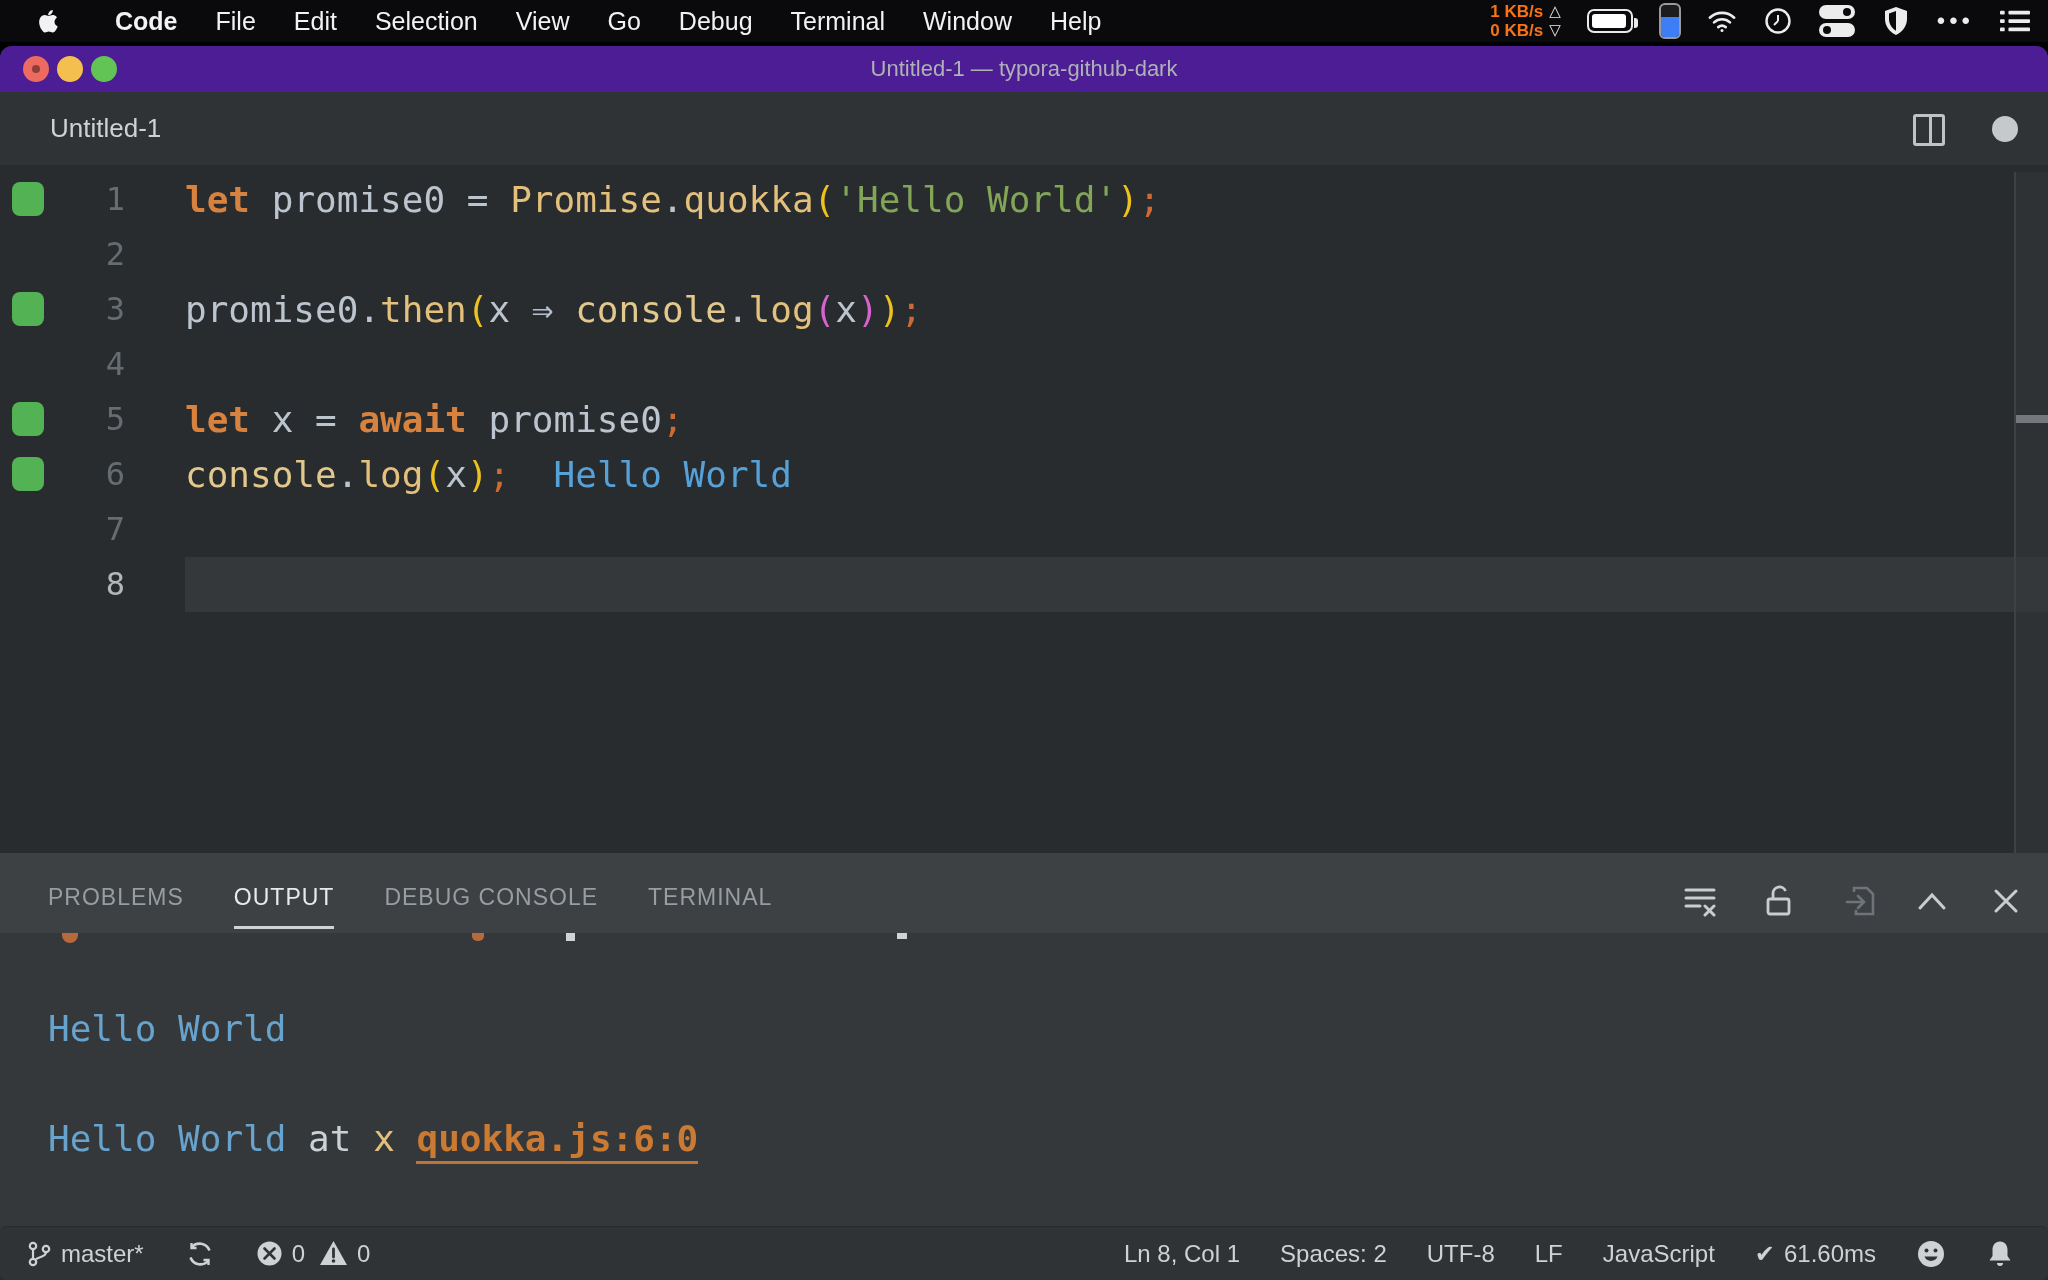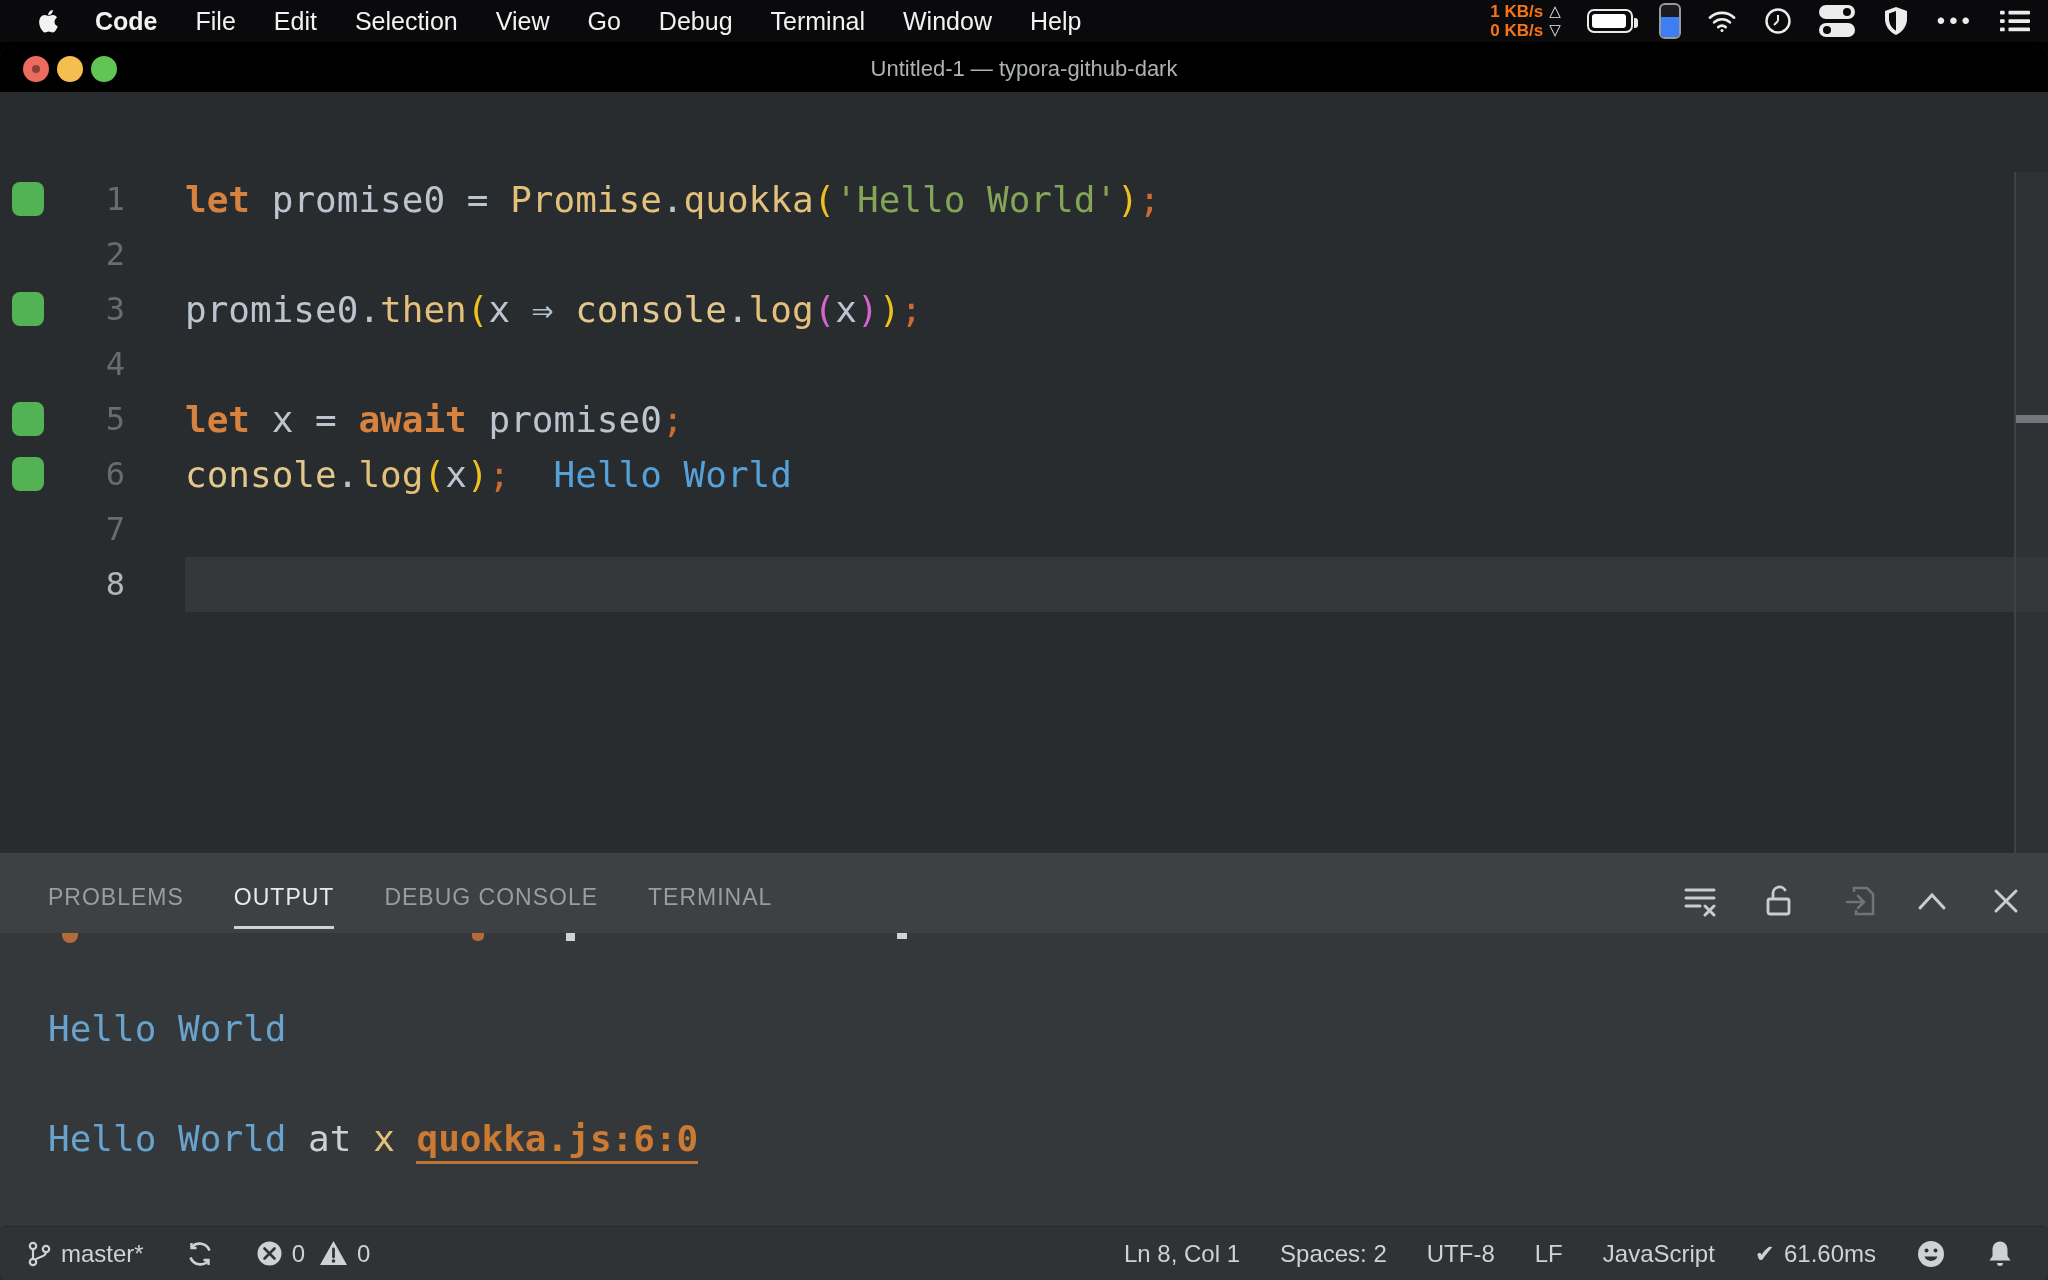--- a/index.html
+++ b/index.html
@@ -1,21 +1,21 @@
 <!DOCTYPE html>
 <html><head>
 <meta charset="utf-8">
 <style>
   html,body{margin:0;padding:0;width:2048px;height:1280px;overflow:hidden;background:#000;}
   *{box-sizing:border-box;}
   body{font-family:"Liberation Sans",sans-serif;}
 
   
   .menubar{position:absolute;top:0;left:0;width:2048px;height:42px;background:#0a0a0c;display:flex;align-items:center;color:#f2f2f3;}
-  .menu-left{display:flex;align-items:center;padding-left:20px;}
+  .menu-left{display:flex;align-items:center;padding-left:20px;gap:20px;}
   .apple{width:26px;height:30px;margin:0 16px 0 14px;display:flex;align-items:center;justify-content:center;}
   .menu-item{font-size:25px;padding:0 19px;color:#f2f2f3;}
   .menu-item.app{font-weight:bold;}
   .menu-right{position:absolute;right:18px;top:0;height:42px;display:flex;align-items:center;gap:26px;}
   .net{display:flex;align-items:center;gap:6px;}
   .net-col{text-align:right;font-size:17px;line-height:19px;font-weight:600;color:#f97316;}
   .net-arrows{display:flex;flex-direction:column;font-size:15px;line-height:19px;color:#e8e8e8;font-family:"DejaVu Sans",sans-serif;}
   .battery{position:relative;width:46px;height:24px;border:2px solid #e9e9e9;border-radius:7px;}
   .battery .fill{position:absolute;left:3px;top:3px;bottom:3px;width:34px;background:#fff;border-radius:3px;}
   .battery .nub{position:absolute;right:-7px;top:7px;width:4px;height:10px;background:#e9e9e9;border-radius:0 3px 3px 0;}
@@ -24,21 +24,21 @@
   .icon28{width:30px;height:30px;display:flex;align-items:center;justify-content:center;}
   .toggles{display:flex;flex-direction:column;gap:4px;}
   .pill{position:relative;width:36px;height:14px;background:#ececec;border-radius:7px;}
   .pill .dot{position:absolute;top:3px;width:8px;height:8px;border-radius:50%;background:#0a0a0c;}
   .pill.t .dot{right:4px;} .pill.b .dot{left:4px;}
   .dots3{font-size:24px;letter-spacing:4px;color:#ececec;line-height:42px;}
 
   
   .window{position:absolute;top:46px;left:0;width:2048px;height:1234px;background:#292c2e;border-radius:12px 12px 0 0;overflow:hidden;}
 
-  .titlebar{position:absolute;top:0;left:0;right:0;height:46px;background:#000000;}
+  .titlebar{position:absolute;top:0;left:0;right:0;height:46px;background:#4c1d95;}
   .tl{position:absolute;top:10px;width:26px;height:26px;border-radius:50%;}
   .tl.red{left:23px;background:#ec6a5f;}
   .tl.red::after{content:"";position:absolute;left:9px;top:9px;width:8px;height:8px;border-radius:50%;background:#8c4038;}
   .tl.yellow{left:57px;background:#f5bf4f;}
   .tl.green{left:91px;background:#61c455;}
   .win-title{position:absolute;left:0;right:0;top:0;height:46px;line-height:46px;text-align:center;color:#aeb2b4;font-size:22px;}
 
   .tabbar{position:absolute;top:46px;left:0;right:0;height:73px;background:#2f3336;}
   .tab-label{position:absolute;left:50px;top:0;height:73px;line-height:73px;color:#cfd2d4;font-size:26px;}
   .split-icon{position:absolute;right:103px;top:22px;width:32px;height:32px;border:3px solid #bfc3c5;border-radius:3px;}
@@ -185,20 +185,25 @@
 
 <div class="window">
 
   <div class="titlebar">
     <div class="tl red"></div>
     <div class="tl yellow"></div>
     <div class="tl green"></div>
     <div class="win-title">Untitled-1 — typora-github-dark</div>
   </div>
 
+  <div class="tabbar">
+    <div class="tab-label">Untitled-1</div>
+    <div class="split-icon"></div>
+    <div class="dirty-dot"></div>
+  </div>
 
   <div class="editor">
     <div class="overview-col"></div>
     <div class="current-line" style="top: 392px;"></div>
     <div>
         <div class="code-row" style="top: 7px;">
           <div class="quokka-dot"></div>
           <div class="ln">1</div>
           <div class="code"><span class="tok-kw">let</span><span class="tok-var"> promise0 </span><span class="tok-op">= </span><span class="tok-cls">Promise</span><span class="tok-op">.</span><span class="tok-fn">quokka</span><span class="tok-p1">(</span><span class="tok-str">'Hello World'</span><span class="tok-p1">)</span><span class="tok-semi">;</span></div>
         </div>

